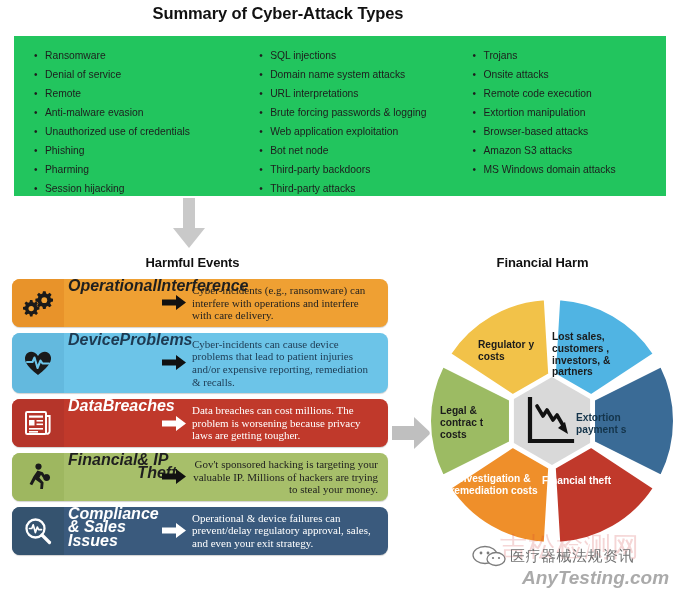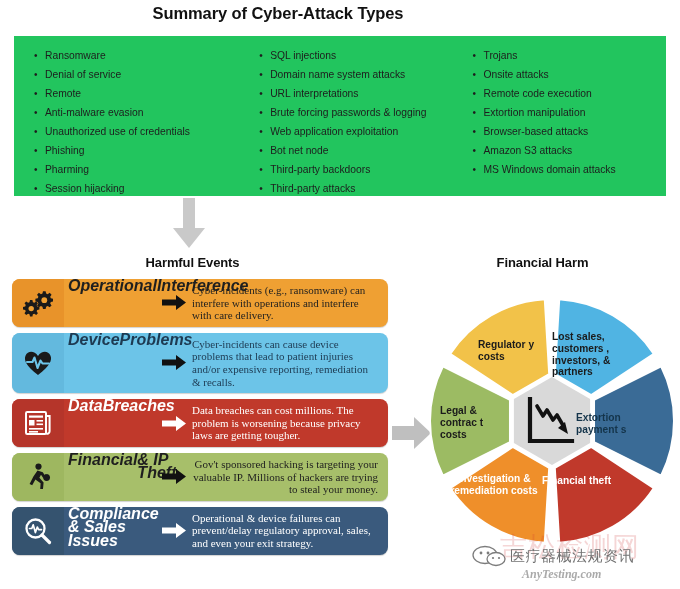--- a/index.html
+++ b/index.html
@@ -191,25 +191,25 @@
     top: 14px;
     font-size: 15px;
     color: #3a3a3a;
     font-family: "DejaVu Sans", sans-serif;
     letter-spacing: 0.5px;
   }
   #watermark-en {
     position: absolute;
     left: 56px;
     top: 34px;
-    font-size: 12px;
+    font-size: 19px;
     font-style: italic;
     font-weight: bold;
     color: #8a8a8a;
-    font-family: Liberation Serif, serif;
+    font-family: Liberation Sans, sans-serif;
   }
   #watermark-big {
     position: absolute;
     left: 34px;
     top: -4px;
     font-size: 27px;
     color: #c33;
     opacity: 0.28;
     font-family: "DejaVu Sans", sans-serif;
     letter-spacing: 1px;

